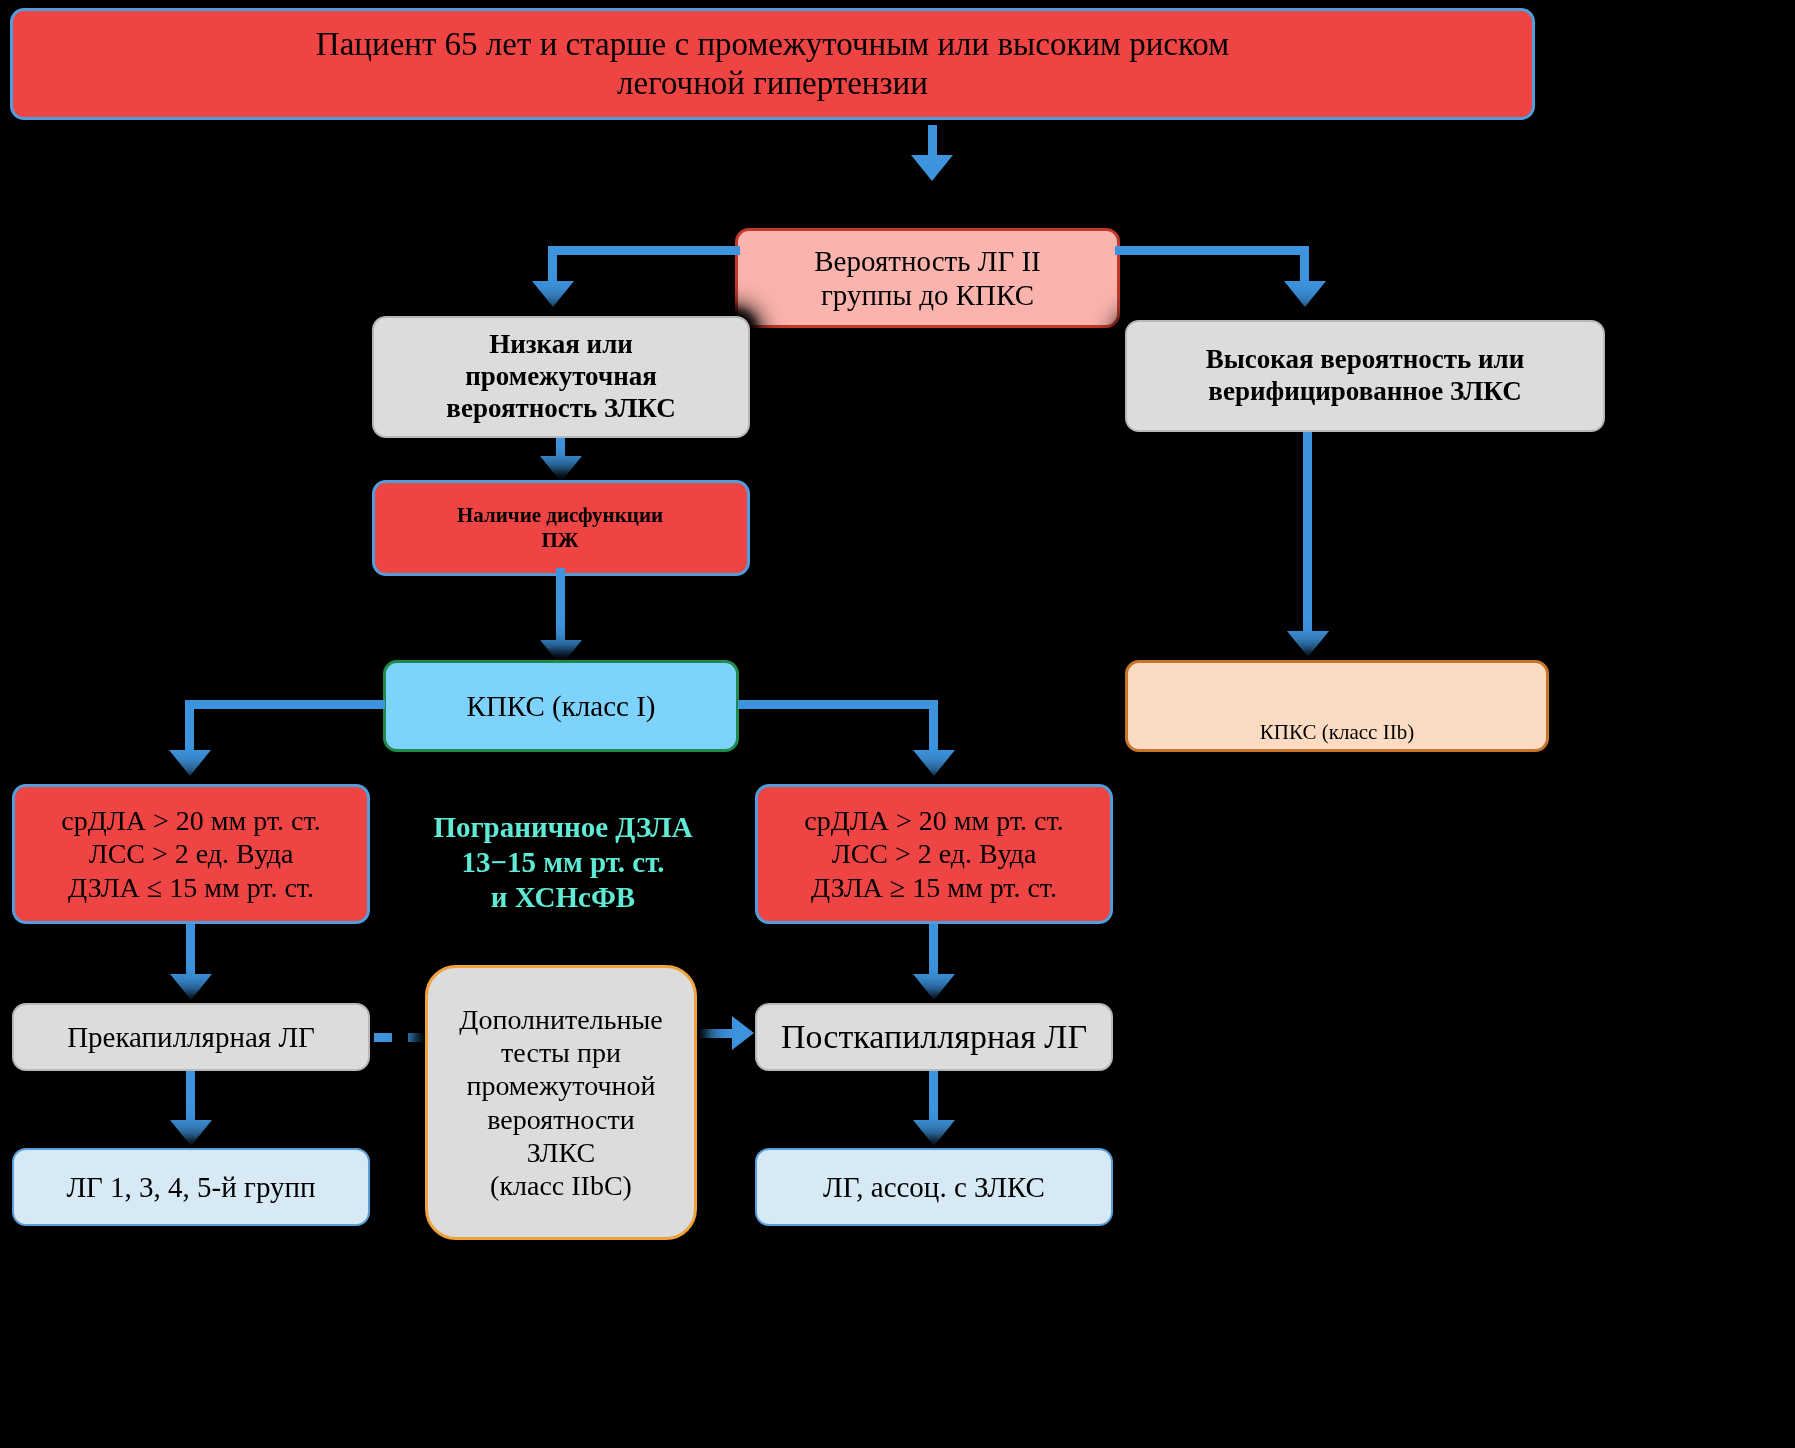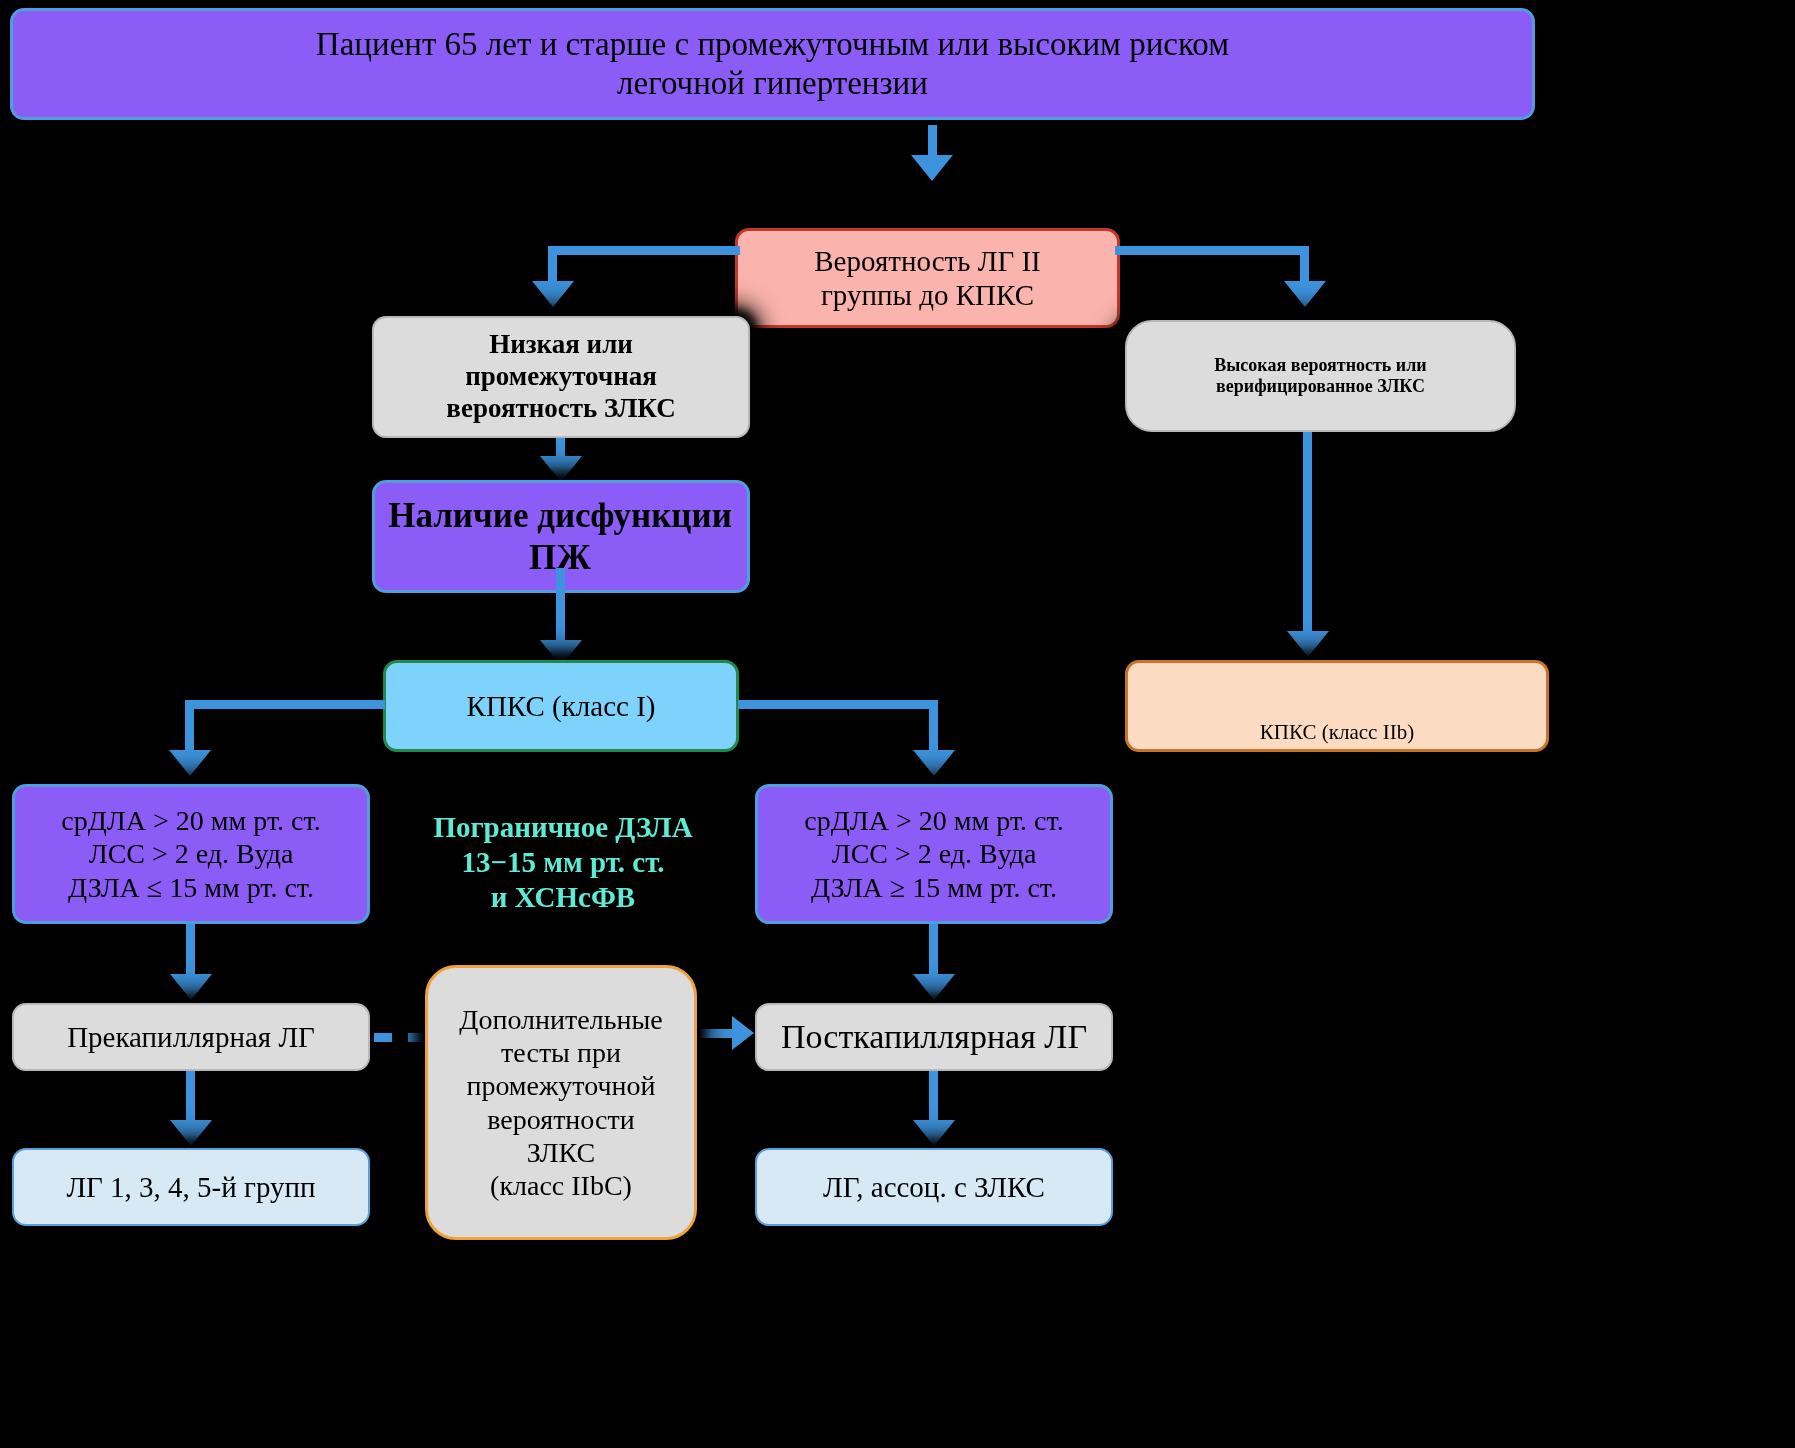--- a/index.html
+++ b/index.html
@@ -35,21 +35,21 @@
     color: #000000;
     line-height: 1.18;
     padding: 4px 10px;
     
     box-shadow: 0 0 10px 7px rgba(0,0,0,0.95),
                 0 0 22px 13px rgba(0,0,0,0.75);
   }
   .node .txt { display: block; width: 100%; }
 
   .blue {
-    background: #8b5cf6;
+    background: #ef4444;
     border: 3px solid #4f9ede;
   }
   .blue-thin {
     background: #d6e9f5;
     border: 2px solid #5a9fd8;
   }
   .gray {
     background: #dcdcdc;
     border: 2px solid #b8b8b8;
   }
@@ -139,34 +139,34 @@
   <div class="arrow-down" style="left:1284px; top:281px;"></div>
 
   <div class="node gray bold" style="left:372px; top:316px; width:378px; height:122px; font-size:27px;">
     <span class="txt">
       <span>Низкая или</span><br>
       <span>промежуточная</span><br>
       <span>вероятность ЗЛКС</span>
     </span>
   </div>
 
-  <div class="node gray bold" style="left:1125px; top:320px; width:391px; height:112px; font-size:18px;border-radius:27px;">
+  <div class="node gray bold" style="left:1125px; top:320px; width:480px; height:112px; font-size:27px;">
     <span class="txt">
       <span>Высокая вероятность или</span><br>
       <span>верифицированное ЗЛКС</span>
     </span>
   </div>
 
   <div class="seg" style="left:556px; top:438px; width:9px; height:24px;"></div>
   <div class="arrow-down" style="left:540px; top:456px;"></div>
 
   <div class="seg" style="left:1303px; top:432px; width:9px; height:205px;"></div>
   <div class="arrow-down" style="left:1287px; top:631px;"></div>
 
-  <div class="node blue bold" style="left:372px; top:480px; width:378px; height:113px; font-size:35px;padding-left:8px;">
+  <div class="node blue bold" style="left:372px; top:480px; width:378px; height:96px; font-size:21px;padding-left:8px;">
     <span class="txt">
       <span>Наличие дисфункции</span><br>
       <span>ПЖ</span>
     </span>
   </div>
 
   <div class="seg" style="left:556px; top:568px; width:9px; height:78px;"></div>
   <div class="arrow-down" style="left:540px; top:640px;"></div>
 
   <div class="node green" style="left:383px; top:660px; width:356px; height:92px; font-size:29px;">

